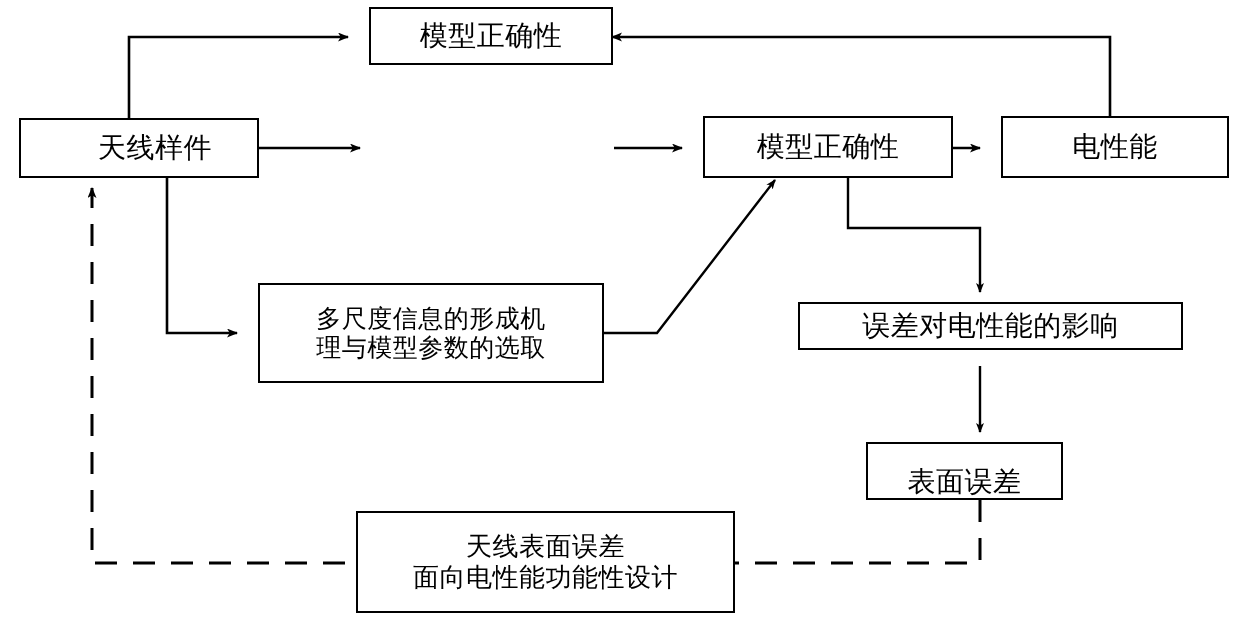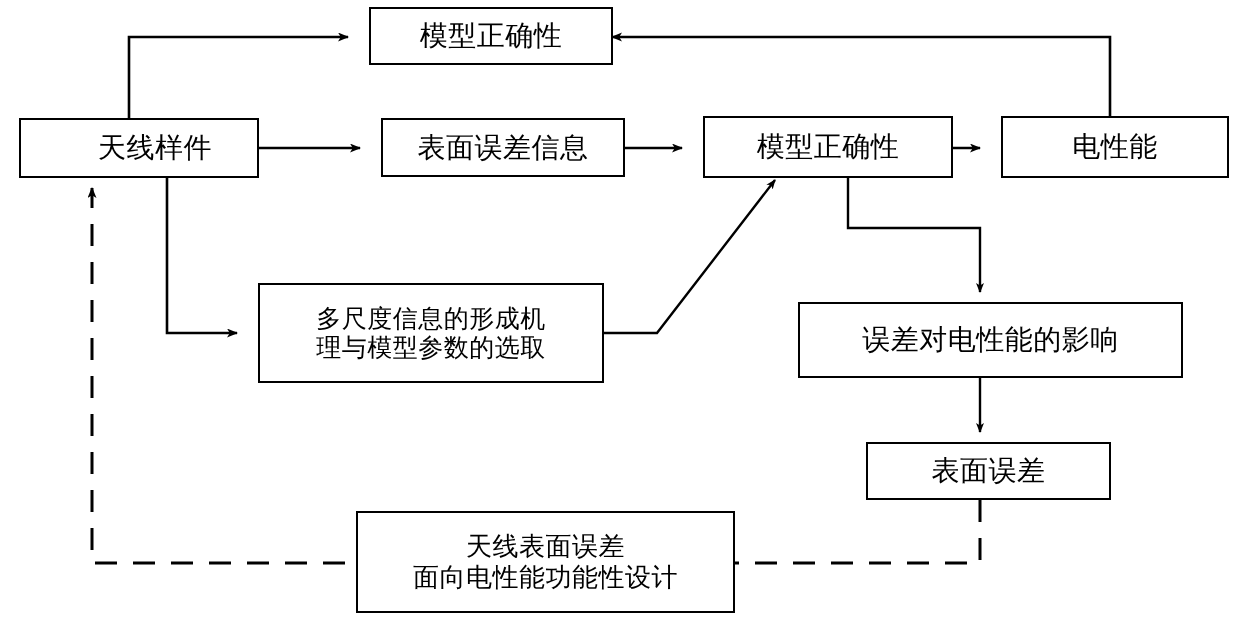--- a/index.html
+++ b/index.html
@@ -90,42 +90,39 @@
   </svg>
 
   <div class="node f28" style="left:358px; top:7px; width:244px; height:58px;">
     <span class="label">模型正确性</span>
   </div>
 
   <div class="node f28" style="left:8px; top:118px; width:240px; height:60px;padding-left:32px;">
     <span class="label">天线样件</span>
   </div>
 
-  <div class="node f28" style="left:370px; top:118px; width:244px; height:59px;">
-    <span class="label">表面误差信息</span>
-  </div>
 
   <div class="node f28" style="left:692px; top:116px; width:250px; height:62px;">
     <span class="label">模型正确性</span>
   </div>
 
   <div class="node f28" style="left:990px; top:116px; width:228px; height:62px;">
     <span class="label">电性能</span>
   </div>
 
   <div class="node f27" style="left:247px; top:283px; width:346px; height:100px;">
     <span class="label">多尺度信息的形成机
 理与模型参数的选取</span>
   </div>
 
-  <div class="node f28" style="left:787px; top:302px; width:385px; height:76px;">
+  <div class="node f28" style="left:787px; top:302px; width:385px; height:48px;">
     <span class="label">误差对电性能的影响</span>
   </div>
 
-  <div class="node f28" style="left:855px; top:442px; width:245px; height:58px;">
+  <div class="node f28" style="left:855px; top:442px; width:197px; height:58px;align-items:flex-end;">
     <span class="label">表面误差</span>
   </div>
 
   <div class="node f26" style="left:345px; top:511px; width:379px; height:102px;">
     <span class="label">天线表面误差
 面向电性能功能性设计</span>
   </div>
 
 </div>
 

